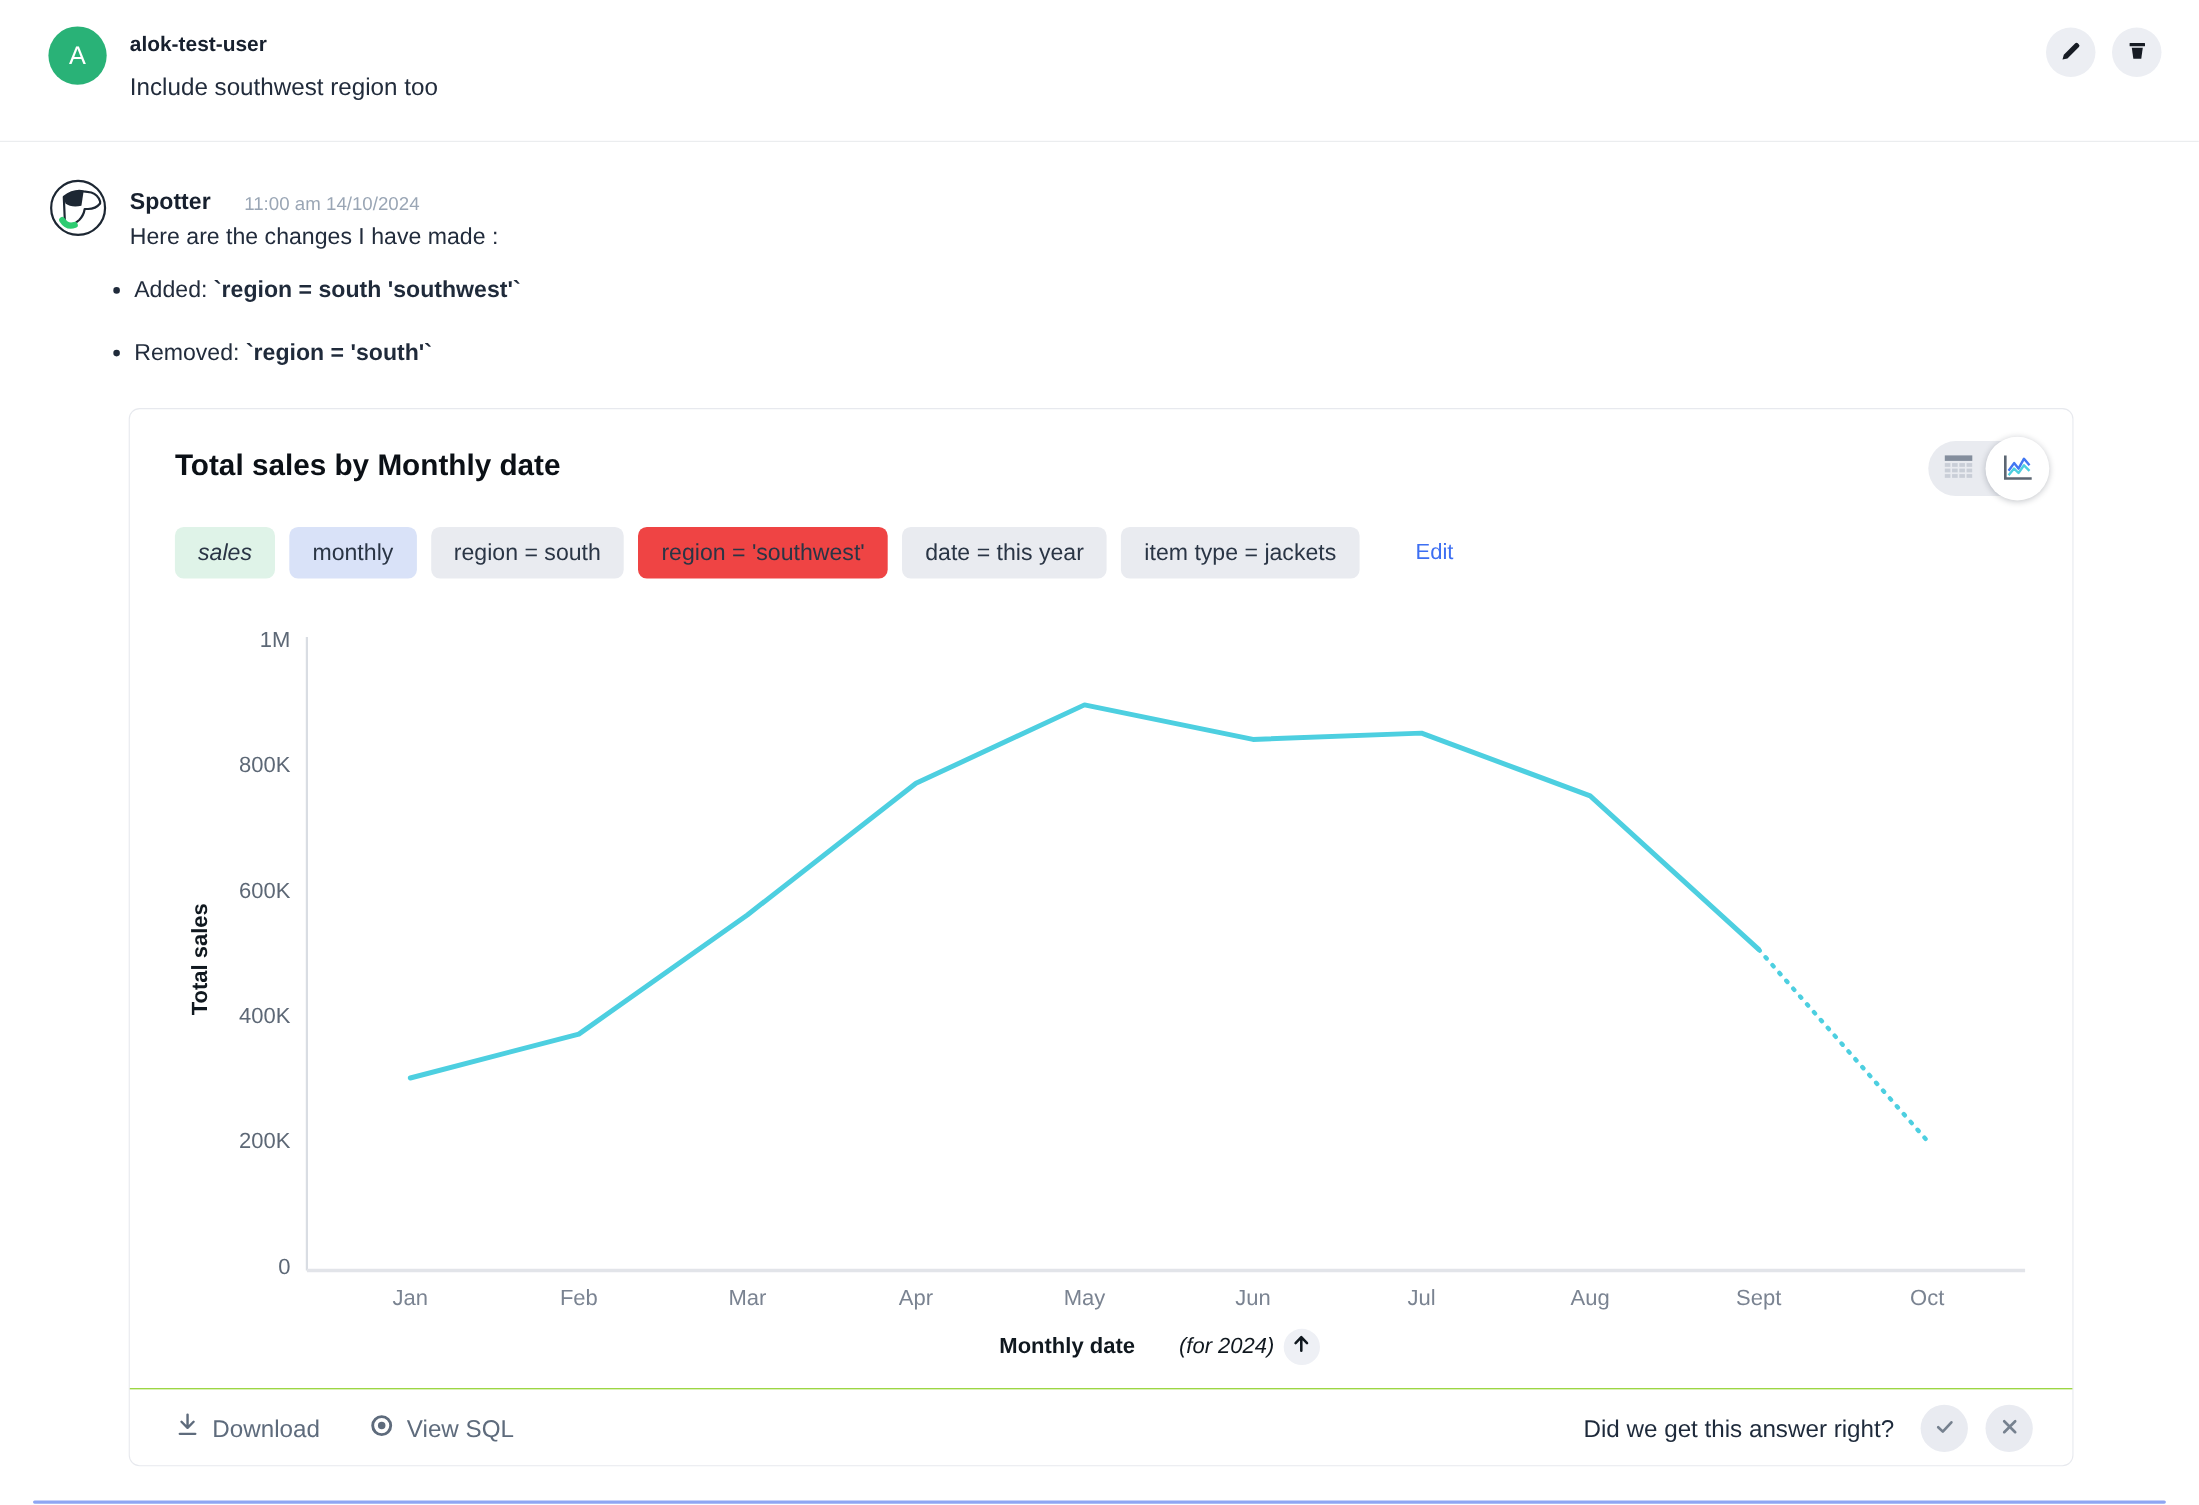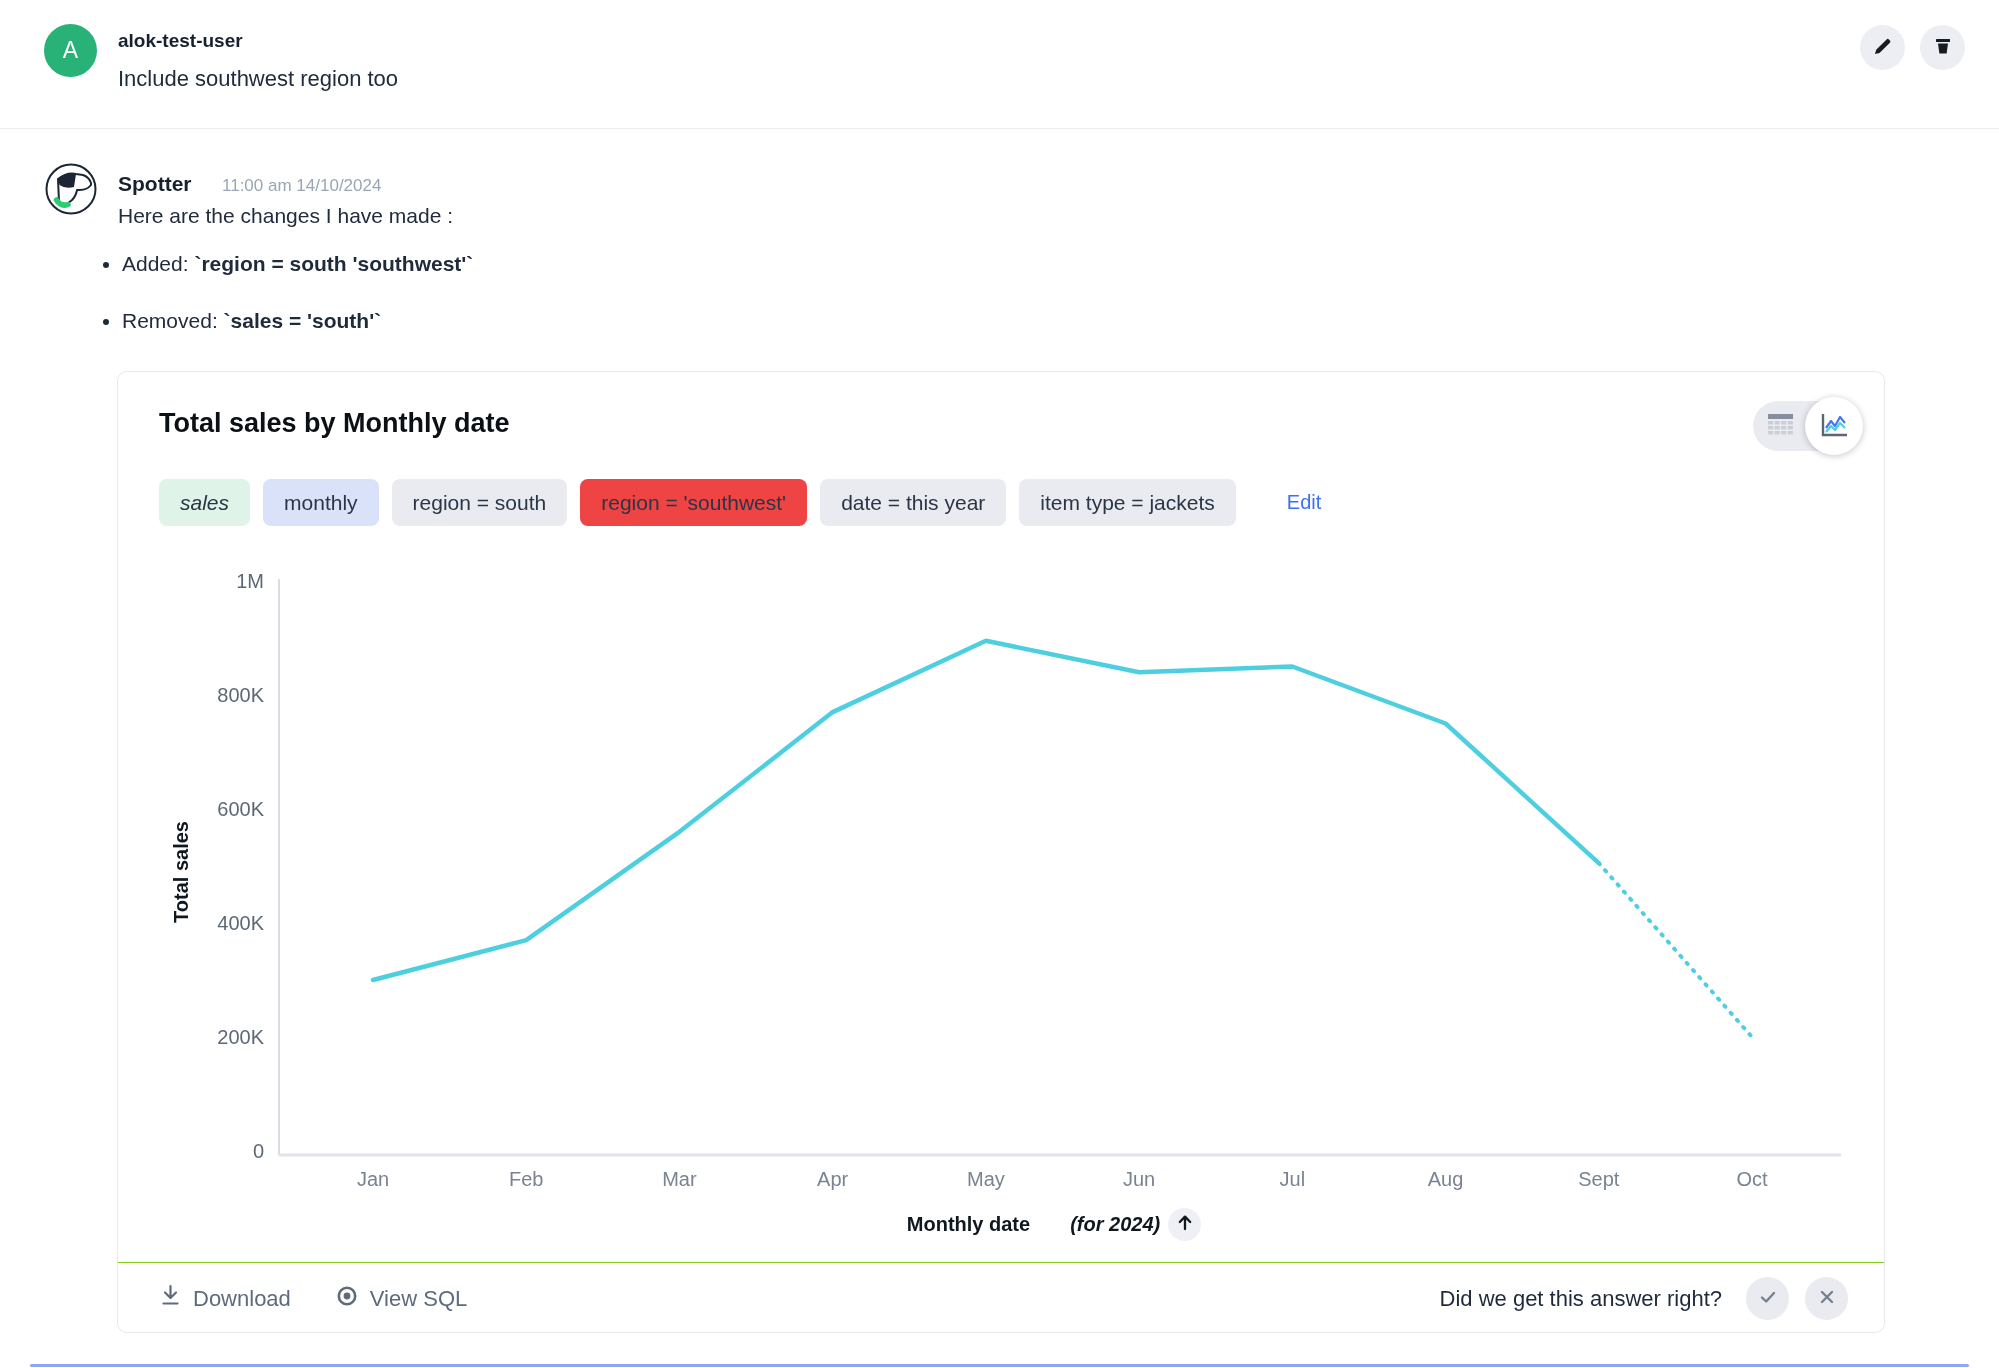--- a/index.html
+++ b/index.html
@@ -46,21 +46,21 @@
   .edit-link { margin-left:38px; font-size:20px; color:#3d6ff2; font-weight:500; cursor:pointer; }
 
   .chart-wrap { position:absolute; left:18px; top:182px; width:1740px; height:700px; }
   svg text.tick { font-size:20px; fill:#5d6876; font-family:"Liberation Sans", sans-serif; }
   svg text.month { fill:#7a8391; }
   svg text.ylabel { font-size:20px; font-weight:700; fill:#10181f; font-family:"Liberation Sans", sans-serif; }
 
   .xaxis-label { position:absolute; left:161px; top:836px; width:1550px; text-align:center;
                  font-size:20px; color:#10181f; display:flex; align-items:center; justify-content:center; gap:8px; }
   .xaxis-label b { font-weight:700; }
-  .xaxis-label i { font-weight:700;margin-left:32px; }
+  .xaxis-label i { font-weight:400;margin-left:32px; }
   .sort-badge { width:33px; height:33px; border-radius:50%; background:#eef0f5; display:inline-flex;
                 align-items:center; justify-content:center; cursor:pointer; }
 
   .card-footer { position:absolute; left:0; top:890px; width:100%; height:72px;
                  border-top:1px solid #84cc16; display:flex; align-items:center; }
   .footer-left { display:flex; align-items:center; gap:44px; margin-left:41px; }
   .footer-action { display:flex; align-items:center; gap:11px; font-size:22px; color:#5e6b7c;
                    background:none; border:none; cursor:pointer; font-family:"Liberation Sans", sans-serif; }
   .footer-right { margin-left:auto; margin-right:36px; display:flex; align-items:center; gap:16px; }
   .feedback-q { font-size:22px; color:#1e2a3b; margin-right:8px; }
@@ -102,21 +102,21 @@
     <path d="M14 17 Q23 10 32 12 L39 13 Q45 15 47 21 L47 23 Q43 28 36 28 L33 28 Q32 34 28 38 L23 42 Q18 44 15 40 Z" fill="#fff" stroke="#1d2733" stroke-width="2" stroke-linejoin="round"></path>
     <path d="M14 17 Q23 10 32 12 L30 25 Q21 27 15.5 23 Z" fill="#1d2733"></path>
     <path d="M12.5 38 Q17 45 24 42.5" stroke="#2ecc71" stroke-width="5.5" fill="none" stroke-linecap="round"></path>
   </svg>
 </div>
 <div class="bot-name">Spotter</div>
 <div class="bot-time">11:00 am 14/10/2024</div>
 <div class="bot-intro">Here are the changes I have made :</div>
 <ul class="bot-bullets">
   <li><span>Added: </span><span class="code-bold">`region = south 'southwest'`</span></li>
-  <li><span>Removed: </span><span class="code-bold">`sales = 'south'`</span></li>
+  <li><span>Removed: </span><span class="code-bold">`region = 'south'`</span></li>
 </ul>
 
 <div class="card">
   <div class="card-title">Total sales by Monthly date</div>
 
   <div class="view-toggle">
     <button class="toggle-table">
       <span>
         <svg width="27" height="23" viewBox="0 0 27 23">
           <rect x="1" y="1" width="25" height="5" fill="#848e9d"></rect>

